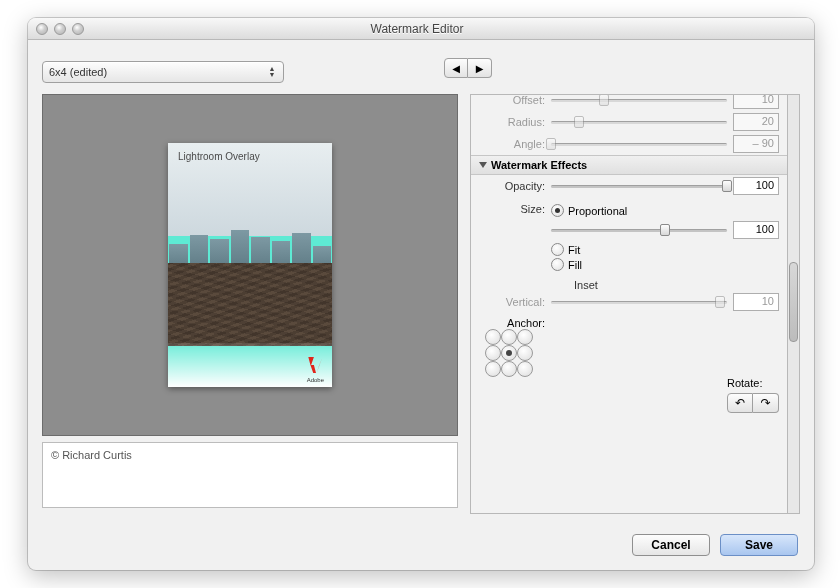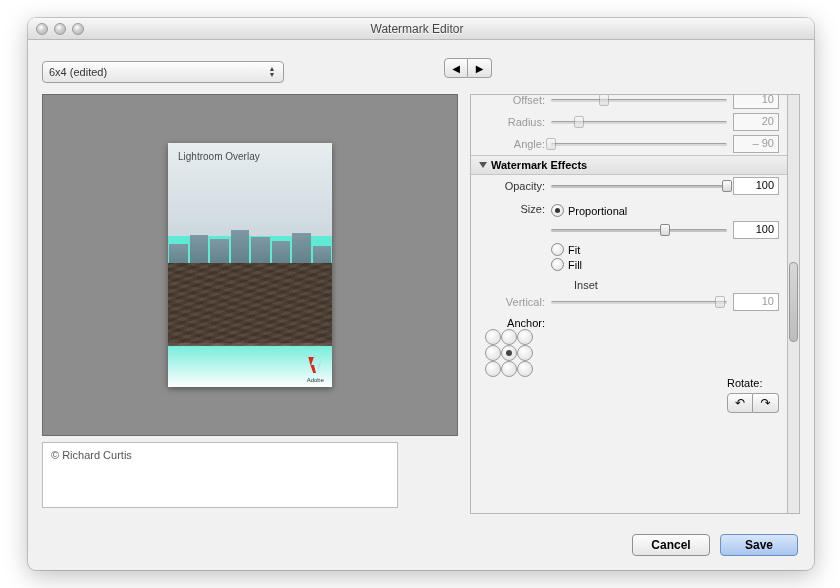--- a/index.html
+++ b/index.html
@@ -24,21 +24,21 @@
 .photo { width: 164px; height: 244px; background: #5eead4; box-shadow: 0 2px 6px rgba(0,0,0,.4); position: relative; overflow: hidden; }
 .sky { position: absolute; left: 0; right: 0; top: 0; height: 38%; background: linear-gradient(#e8eef0,#cdd8de); }
 .buildings { position: absolute; left: 0; right: 0; top: 34%; height: 18%; display: flex; align-items: flex-end; }
 .bld { flex: 1; margin: 0 1px; background: linear-gradient(#7d99a3,#5e7a84); }
 .slums { position: absolute; left: 0; right: 0; top: 49%; height: 34%; background: repeating-linear-gradient(15deg,#6a5f56 0 4px,#7b6f64 4px 8px), repeating-linear-gradient(-20deg,#4f4740 0 3px,#5d554d 3px 6px); background-blend-mode: overlay; }
 .foot { position: absolute; left: 0; right: 0; bottom: 0; height: 18%; background: linear-gradient(rgba(255,255,255,.1),#fff); }
 .overlay-label { position: absolute; left: 10px; top: 8px; font-size: 10px; color: #4a4a4a; }
 .adobe-mark { position: absolute; right: 8px; bottom: 4px; text-align: center; }
 .adobe-logo { width: 14px; height: 16px; background: #e1251b; display: inline-block; clip-path: polygon(0 0, 40% 0, 20% 50%, 40% 50%, 55% 100%, 35% 100%, 15% 50%, 0 0, 100% 0, 60% 100%, 75% 60%, 100% 0); }
 .adobe-txt { font-size: 6px; color: #333; }
-.copyright { position: absolute; left: 14px; top: 424px; width: 356px; height: 66px; background: #fff; border: 1px solid #bcbcbc; padding: 6px 8px; font-size: 11px; color: #555; }
+.copyright { position: absolute; left: 14px; top: 424px; width: 416px; height: 66px; background: #fff; border: 1px solid #bcbcbc; padding: 6px 8px; font-size: 11px; color: #555; }
 .panel { position: absolute; left: 442px; top: 76px; right: 26px; bottom: 56px; background: #f2f2f2; border: 1px solid #b8b8b8; overflow: hidden; font-size: 11px; }
 .vscroll { position: absolute; right: 14px; top: 76px; width: 12px; bottom: 56px; background: #e8e8e8; border: 1px solid #b8b8b8; border-left: none; }
 .vscroll .thumb { position: absolute; left: 1px; right: 1px; top: 40%; height: 80px; background: linear-gradient(#d8d8d8,#bcbcbc); border: 1px solid #9a9a9a; border-radius: 4px; }
 .panel-row { display: flex; align-items: center; padding: 2px 8px; min-height: 22px; }
 .panel-row .lbl { width: 72px; text-align: right; padding-right: 6px; color: #333; }
 .panel-row.dim .lbl, .panel-row.dim .val { color: #9a9a9a; }
 .slider { flex: 1; height: 14px; position: relative; }
 .slider .track { position: absolute; left: 0; right: 0; top: 6px; height: 3px; background: #c4c4c4; border-top: 1px solid #a0a0a0; border-radius: 2px; }
 .slider .knob { position: absolute; top: 1px; width: 10px; height: 12px; background: linear-gradient(#fdfdfd,#d8d8d8); border: 1px solid #8a8a8a; border-radius: 2px; transform: translateX(-50%); }
 .slider.dim .track { background: #d8d8d8; }

